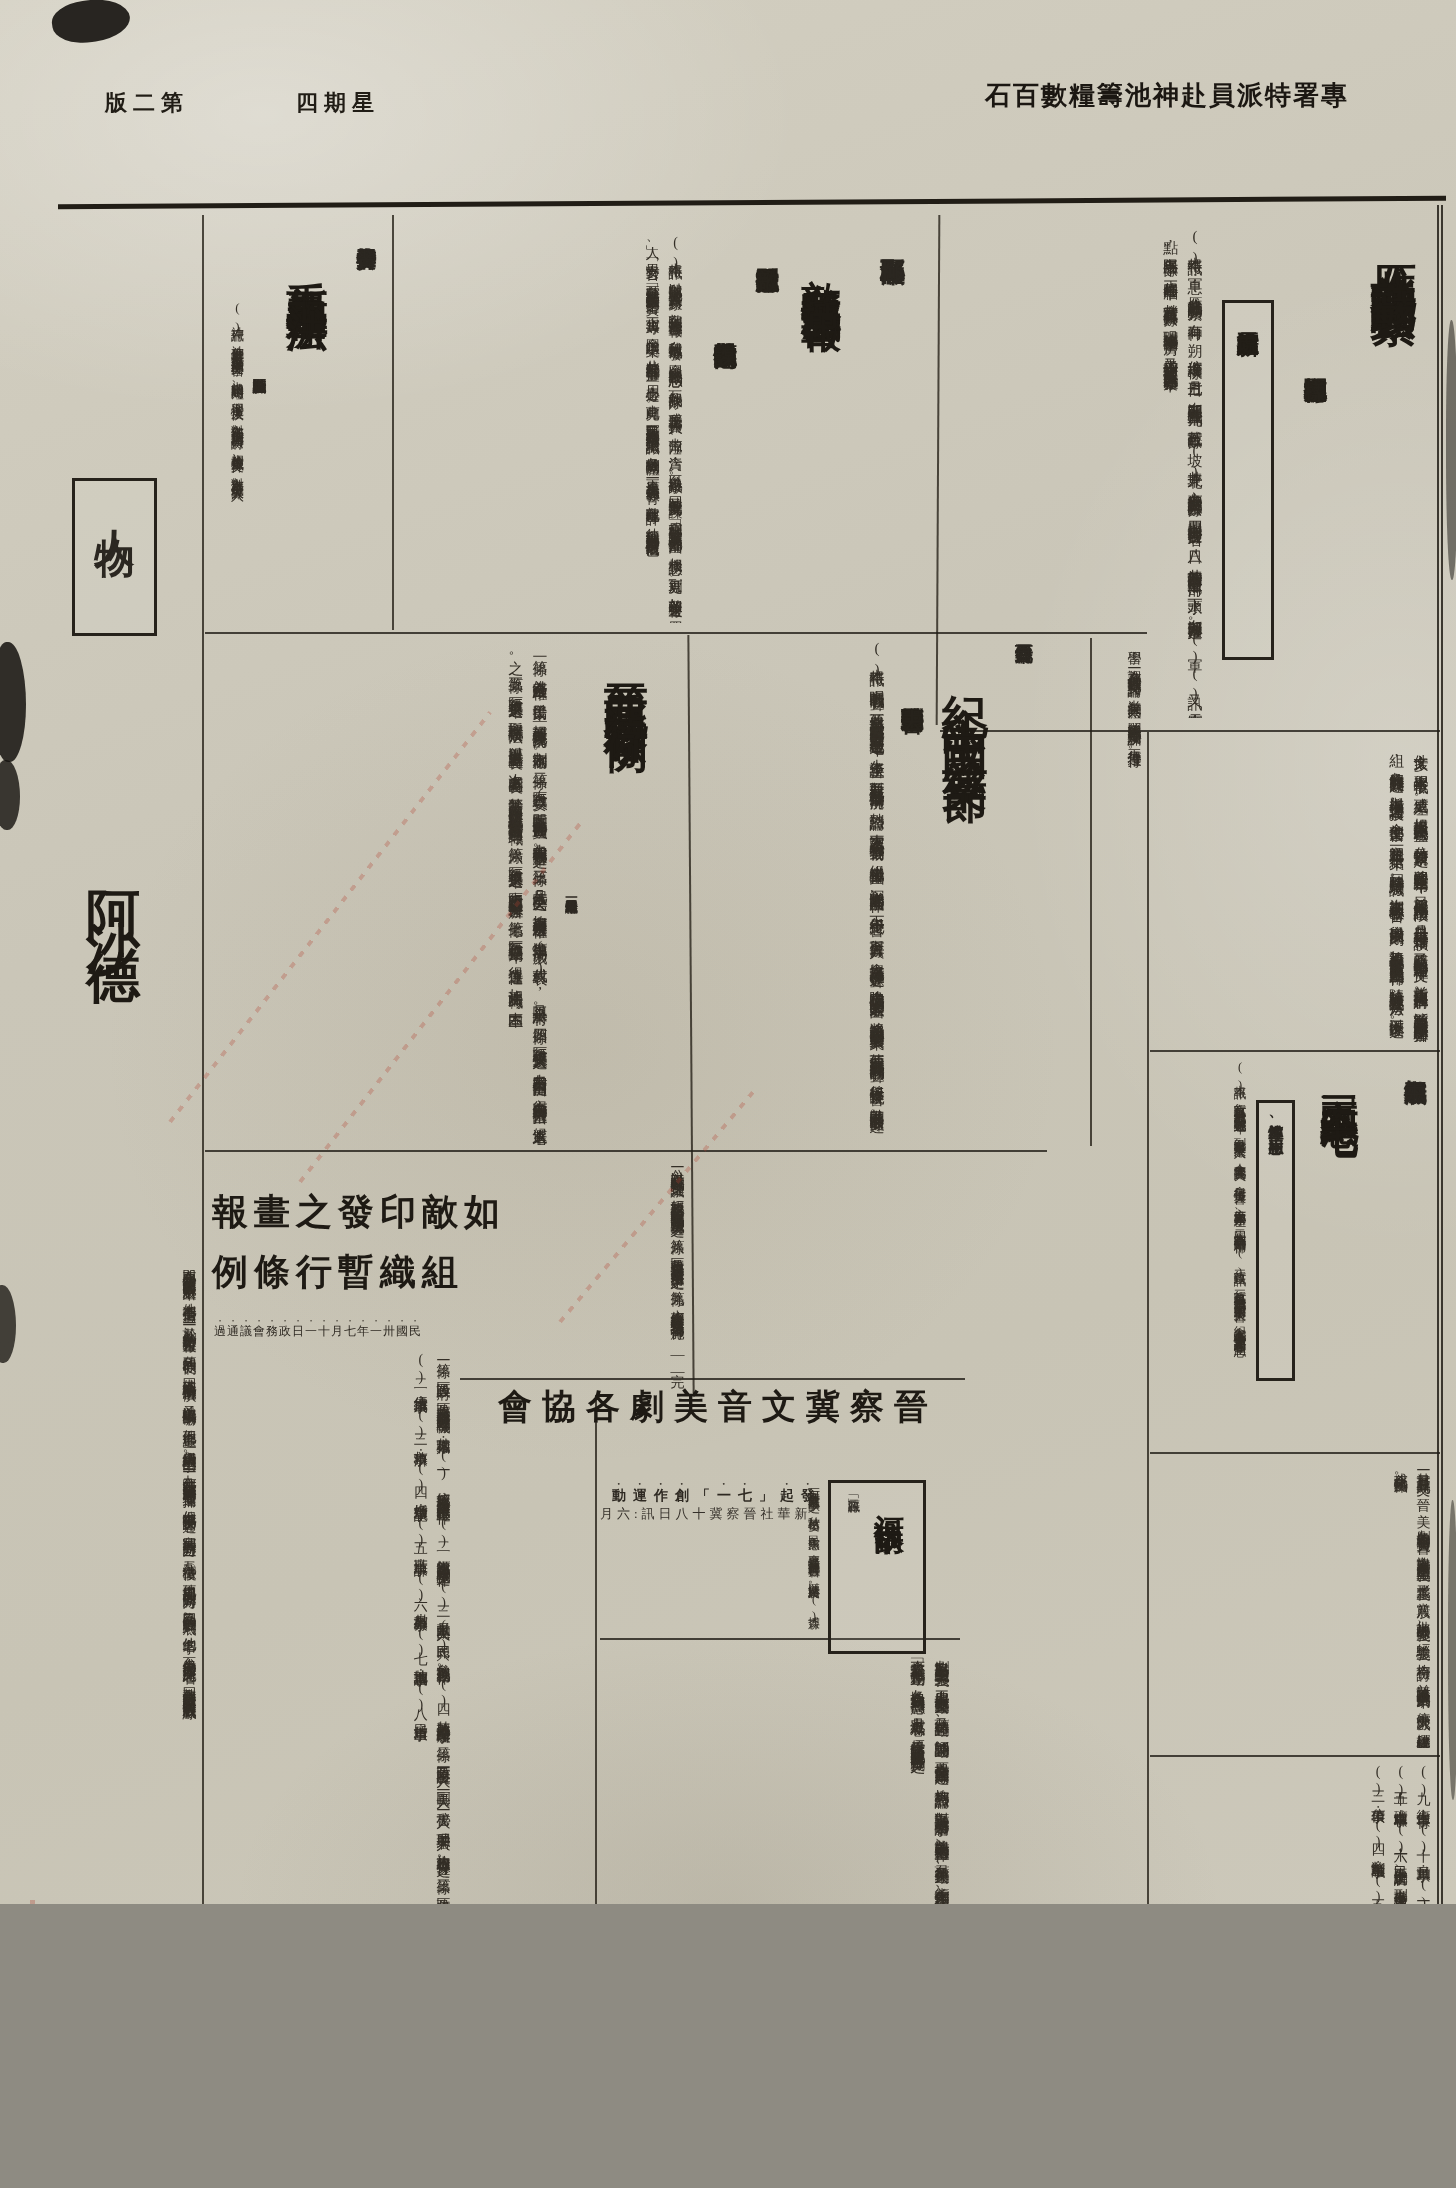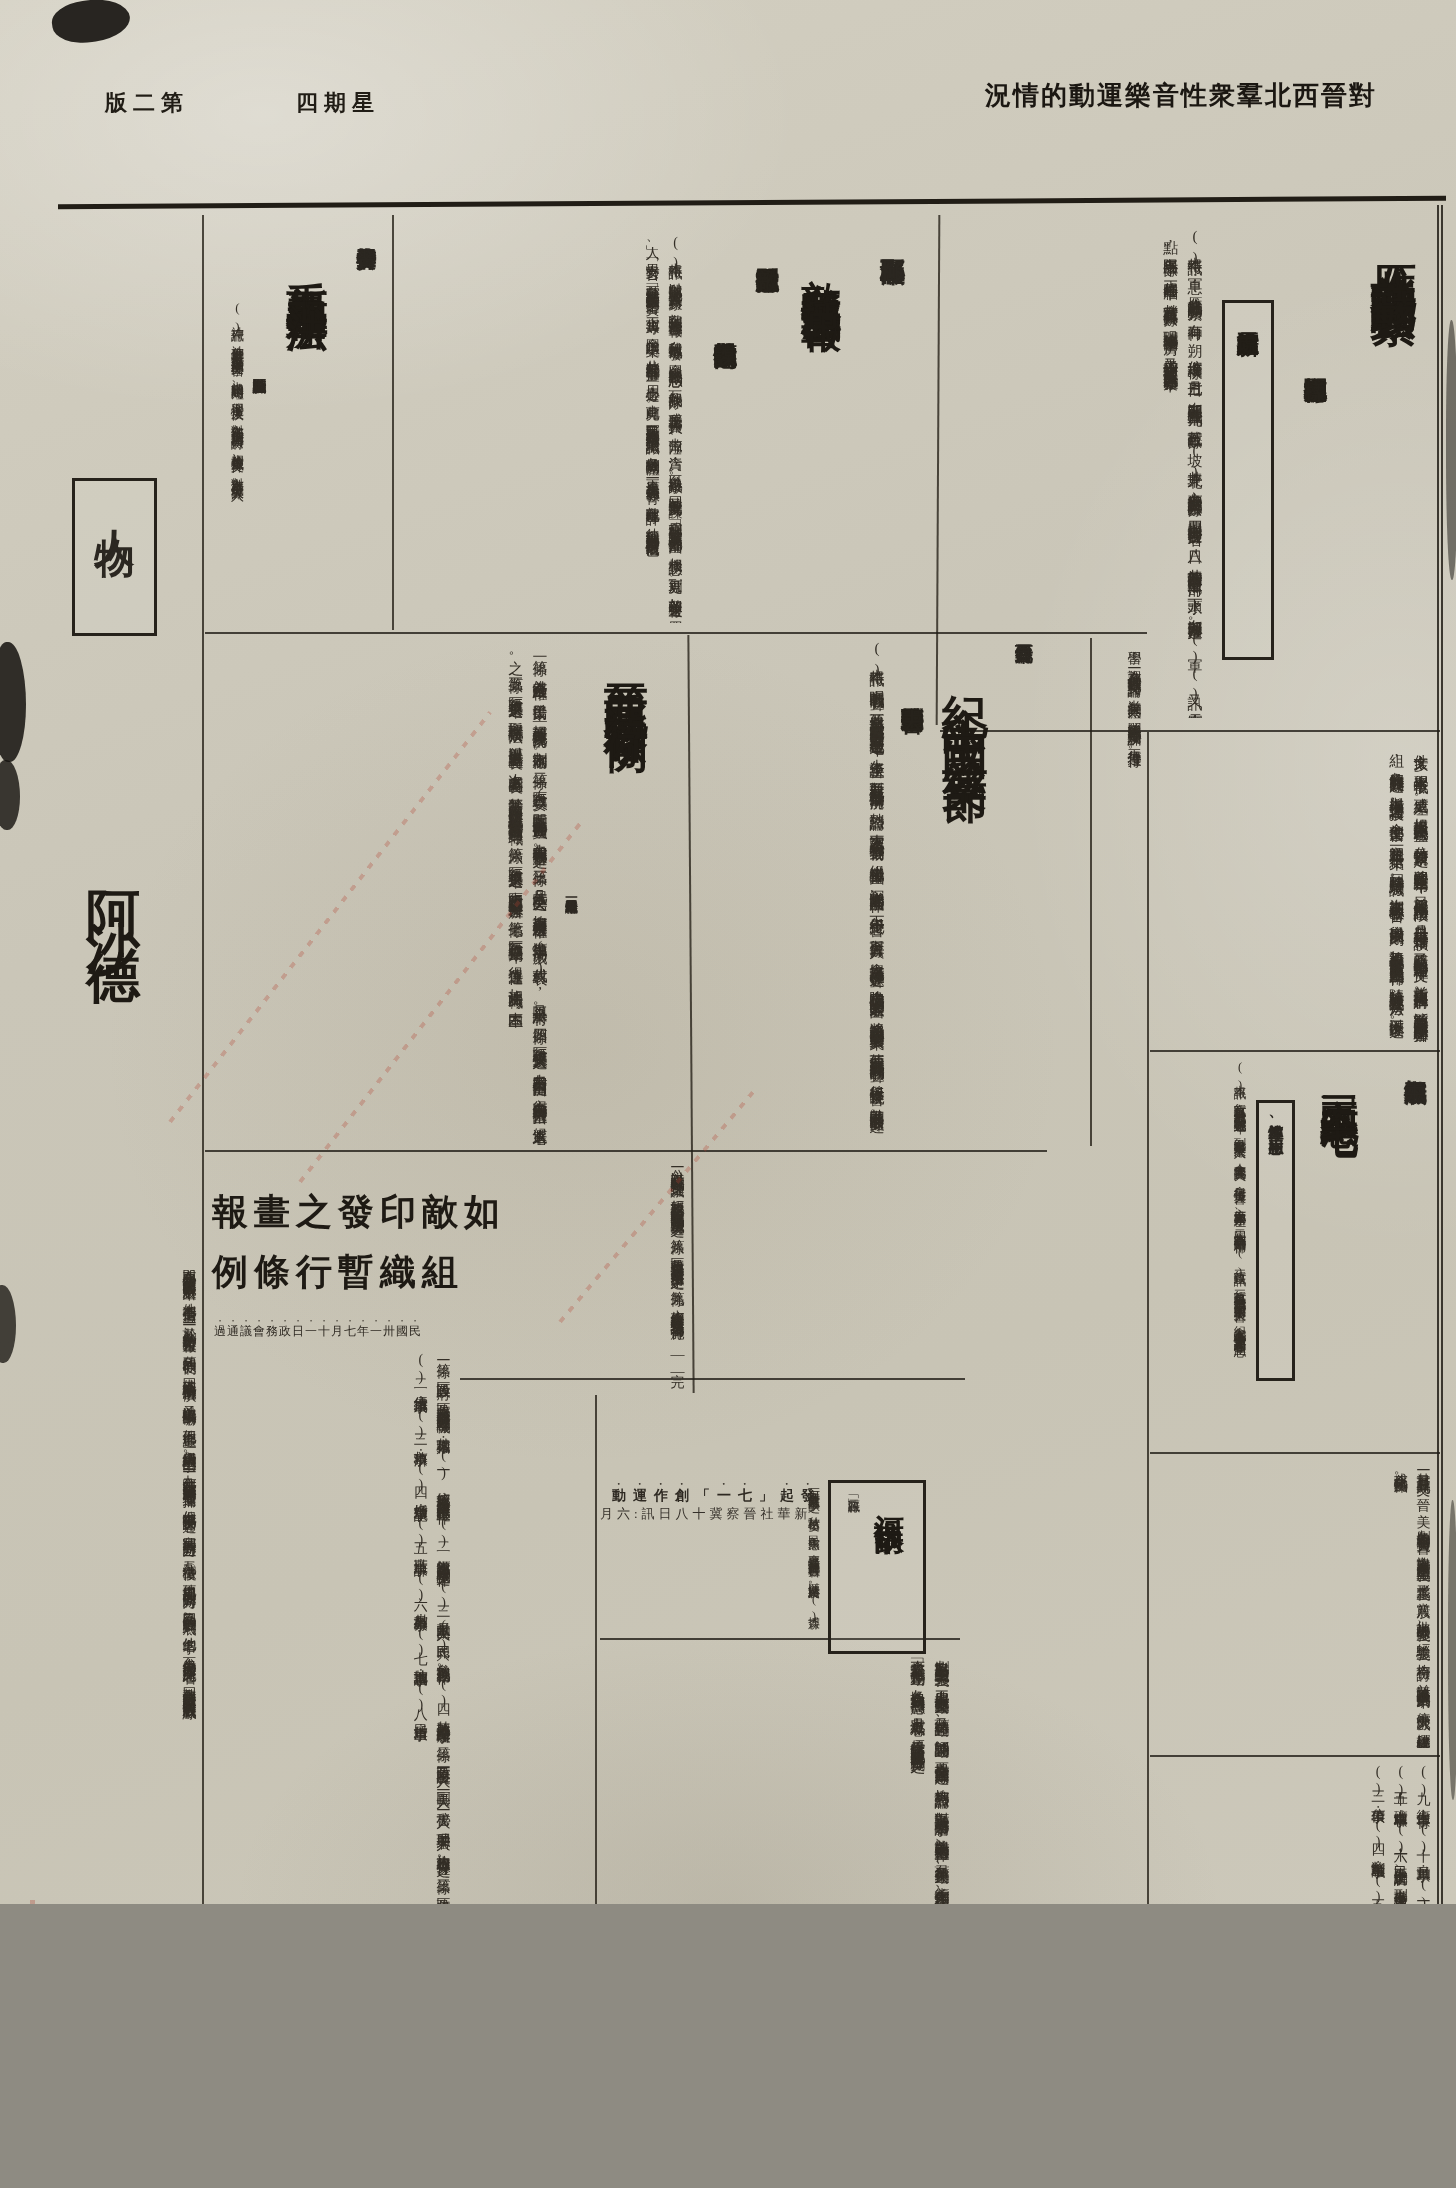--- a/index.html
+++ b/index.html
@@ -28,21 +28,21 @@
   .redv{position:absolute;opacity:.30;background:repeating-linear-gradient(180deg,#a93b2c 0 8px,transparent 8px 15px);width:5px;}
   .pagenum{font-family:"Liberation Serif",serif;letter-spacing:3px;color:#3c362c;}
 </style>
 </head>
 <body>
 
 <div class="page">
 
   <div class="abs rtl" style="left:105px;top:88px;font-size:22px;font-weight:bold;letter-spacing:6px;color:#211d16;">第二版</div>
   <div class="abs rtl" style="left:296px;top:88px;font-size:22px;font-weight:bold;letter-spacing:6px;color:#211d16;">星期四</div>
-  <div class="abs rtl" style="left:985px;top:78px;font-size:26px;font-weight:bold;letter-spacing:2px;color:#1b1712;">對晉西北羣衆性音樂運動的情況</div>
+  <div class="abs rtl" style="left:985px;top:78px;font-size:26px;font-weight:bold;letter-spacing:2px;color:#1b1712;">專署特派員赴神池籌糧數百石</div>
   <div class="rule-h" style="left:58px;top:200px;width:1388px;height:5px;transform:rotate(-0.35deg);"></div>
 
   <div class="rule-v" style="left:1437px;top:205px;height:1920px;width:6px;background:linear-gradient(to right,#211d16 2px,transparent 2px,transparent 4px,#211d16 4px);"></div>
   <div class="rule-h" style="left:195px;top:2118px;width:1248px;transform:rotate(0.15deg);"></div>
   <div class="rule-v thin" style="left:202px;top:215px;height:1900px;"></div>
   <div class="rule-v thin" style="left:392px;top:215px;height:415px;"></div>
   <div class="rule-v thin" style="left:937px;top:215px;height:510px;transform:rotate(0.3deg);"></div>
   <div class="rule-v thin" style="left:690px;top:635px;height:758px;transform:rotate(-0.4deg);"></div>
   <div class="rule-v thin" style="left:1090px;top:638px;height:508px;"></div>
   <div class="rule-v thin" style="left:1147px;top:732px;height:1382px;"></div>
@@ -86,20 +86,21 @@
   <div class="abs v" style="left:1012px;top:630px;height:160px;font-size:18px;font-weight:bold;">晉西北音樂界</div>
   <div class="abs v headline" style="left:938px;top:658px;height:478px;font-size:46px;letter-spacing:14px;line-height:1.15;">紀念中國音樂節</div>
   <div class="abs v" style="left:897px;top:690px;height:330px;font-size:23px;font-weight:bold;color:#26221b;">音節運動普及到羣衆中去</div>
   <div class="abs v body-v" style="left:697px;top:640px;width:192px;height:505px;">(本報特訊)高唱着戰鬥歌聲,晉西北音樂界於十七日集會紀念中國音樂節及聶耳同志逝世七週年。上午座談會上,對晉西北羣衆性音樂運動的情況,熱烈討論,大家認為必須統一出一音樂刊物,組織音樂工作團,深入部隊士兵間開展工作。下午舉行紀念會,與會五百餘人,會場充滿激昂雄偉之歌聲。晚會上演唱了慣聞樂唱之大衆歌曲,將音樂運動由小團體展到廣大羣衆,使晉西北到處充滿鼓舞戰鬥的歌聲。後舉行音樂晚會,其中民間樂曲最受歡迎。</div>
 
   <div class="abs v" style="left:1400px;top:1062px;height:250px;font-size:23px;font-weight:bold;">在哀痛壯烈氣氛中</div>
   <div class="abs v headline" style="left:1318px;top:1066px;height:440px;font-size:38px;letter-spacing:3px;line-height:1.12;">三六兩區紀念「七七」</div>
   <div class="abs v boxed" style="left:1256px;top:1100px;height:255px;padding:10px 7px;font-size:15px;font-weight:bold;">並追悼左權、崔一生兩同志</div>
   <div class="abs v body-v" style="left:1152px;top:1060px;width:98px;height:385px;font-size:12.5px;">(本報訊)六行政區各界於七月七日熱烈紀念抗戰五週年,到會民兵暨羣衆千餘人,大會先後共開三天,會舉行追悼大會,主席勉大家學習左、崔二同志為革命奮鬥的精神。(三行政區訊)三行政區各界七月七日召開兩千多人的羣衆大會,紀念七七五週年並追悼左參謀長和崔一生同志。</div>
 
+  <div class="abs rtl headline" style="left:498px;top:1384px;font-size:34px;letter-spacing:10px;">晉察冀文音美劇各協會</div>
   <div class="abs rtl dotted" style="left:612px;top:1480px;font-size:14px;letter-spacing:7px;font-weight:bold;color:#2e2922;">發起「七一」創作運動</div>
   <div class="abs rtl" style="left:600px;top:1505px;font-size:13px;letter-spacing:4px;color:#35302a;">新華社晉察冀十八日訊:六月</div>
   <div class="abs v body-v" style="left:1152px;top:1462px;width:282px;height:286px;font-size:14px;">廿一日至廿五日此間文、晉、美、劇各協會均召開會員大會。文協對文學寫作上的主觀主義、形式主義、黨八股、批評中的教條主義、經驗主義,均有檢討,並討論反映邊區現實的劇本,停演中外大戲,擺脫樸素經驗,克服公式化概念化的作風。</div>
   <div class="abs v body-v" style="left:602px;top:1648px;width:352px;height:458px;">劇協對新民主主義的現實主義,工農與婦女兒童文藝運動,及街頭詩運動、朗誦詩運動,要提高作家質量等問題,均有熱烈討論,對邊區詩歌亦均有所論爭。美協對美術的宣傳工作、羣衆美術運動、美術字創作和理論、美術幹部培養諸問題,均有詳細研討,並認為提高創作質量,加強理論研究,確定今後工作方針,決定今後深入部隊羣衆,反映邊區現實,為創作出演出更多更好的作品而努力。此次大會並發起「七一」創作運動,各協會會員均熱烈響應,定七月底繳卷,優秀作品將於邊區文化界集會時公佈獎勵之。</div>
 
   <div class="abs boxed" style="left:828px;top:1480px;width:84px;height:152px;display:flex;flex-direction:row-reverse;justify-content:center;gap:6px;padding:8px 4px;">
     <span class="v headline" style="font-size:30px;letter-spacing:4px;">河保缺雨</span>
     <span class="v" style="font-size:12px;color:#35302a;">「二行政區訊」</span>
   </div>
   <div class="abs v body-v" style="left:695px;top:1480px;width:128px;height:152px;font-size:12px;">河保一帶入夏以來雨量缺乏,秋苗枯萎,民衆焦慮,專署特派員赴神池籌糧數百石,以便貸給農民。(博森)</div>

